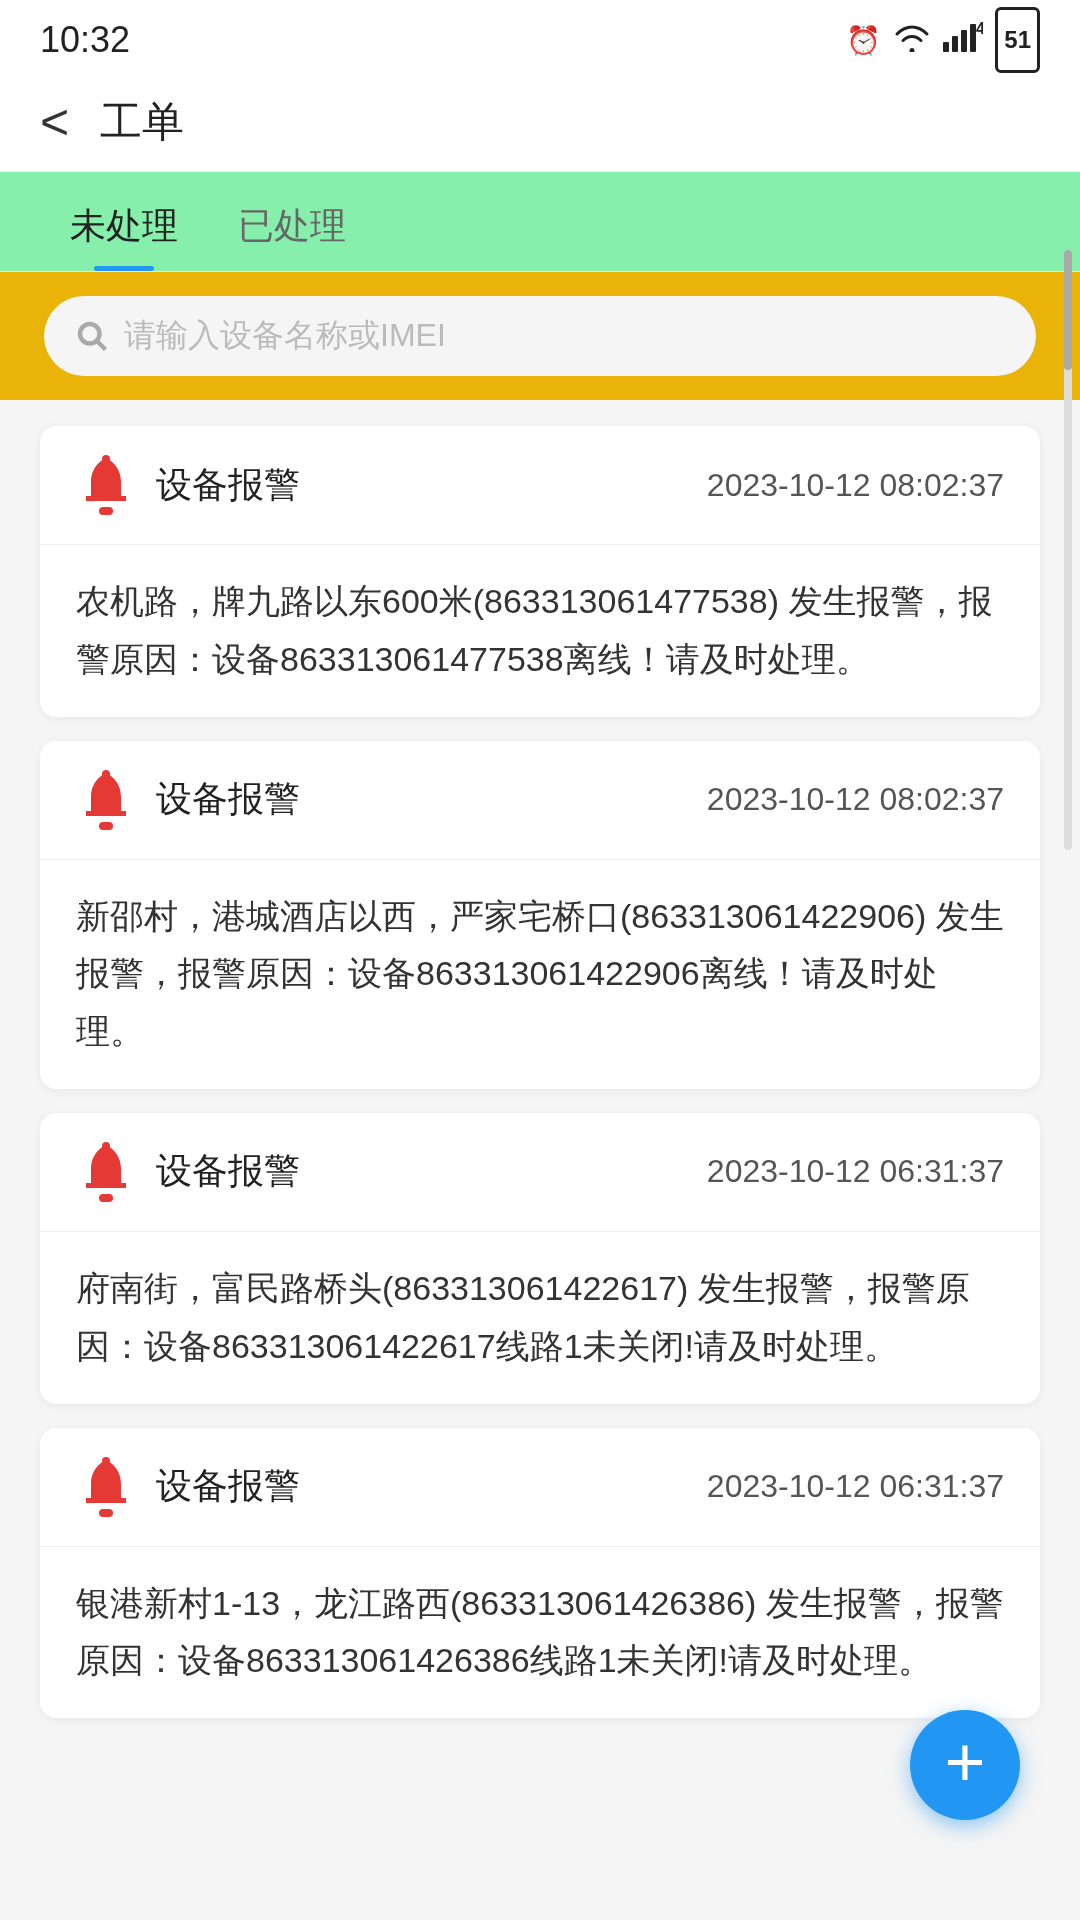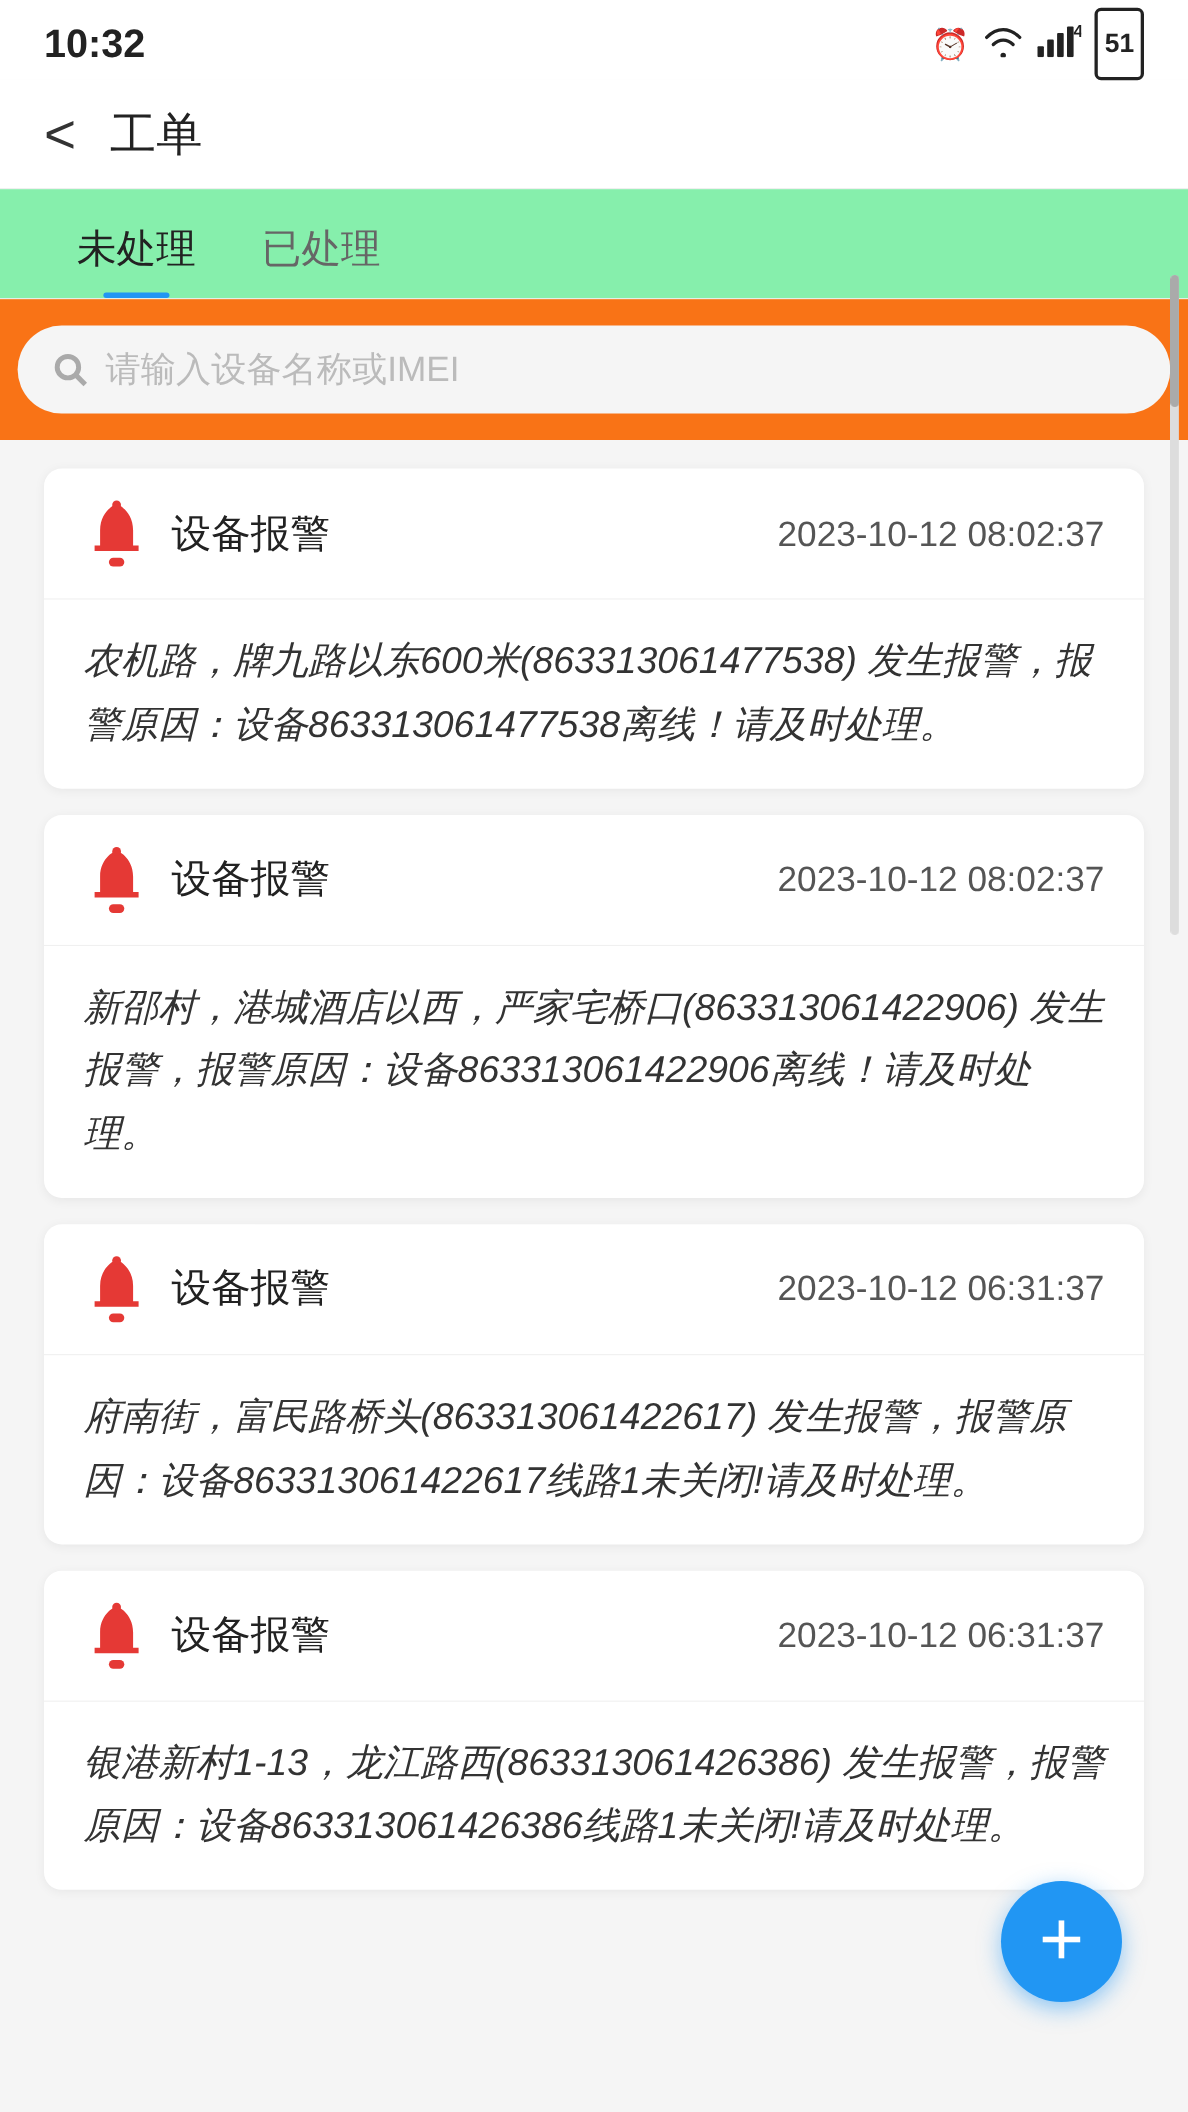--- a/index.html
+++ b/index.html
@@ -16,21 +16,21 @@
     .status-bar {
       background: #ffffff;
       display: flex;
       justify-content: space-between;
       align-items: center;
       padding: 18px 40px 10px 40px;
       height: 72px;
     }
     .status-time {
       font-size: 36px;
-      font-weight: 700;
+      font-weight: 400;
       color: #222;
     }
     .status-icons {
       display: flex;
       align-items: center;
       gap: 12px;
     }
     .status-icon-text {
       font-size: 28px;
       color: #222;
@@ -95,22 +95,22 @@
       left: 50%;
       transform: translateX(-50%);
       width: 60px;
       height: 5px;
       background: #2196f3;
       border-radius: 3px;
     }
 
     
     .search-container {
-      background: #f97316;
-      padding: 24px 16px;
+      background: #eab308;
+      padding: 24px 44px;
       margin-bottom: 6px;
     }
     .search-bar {
       background: #f5f5f5;
       border-radius: 50px;
       display: flex;
       align-items: center;
       padding: 18px 30px;
       gap: 14px;
     }
@@ -161,21 +161,20 @@
     .alert-time {
       margin-left: auto;
       font-size: 32px;
       color: #555;
     }
     .alert-body {
       padding: 28px 36px;
       font-size: 34px;
       color: #333;
       line-height: 1.7;
-      font-style: italic;
     }
 
     
     .scrollbar {
       position: fixed;
       right: 8px;
       top: 250px;
       width: 8px;
       height: 600px;
       background: #ddd;

